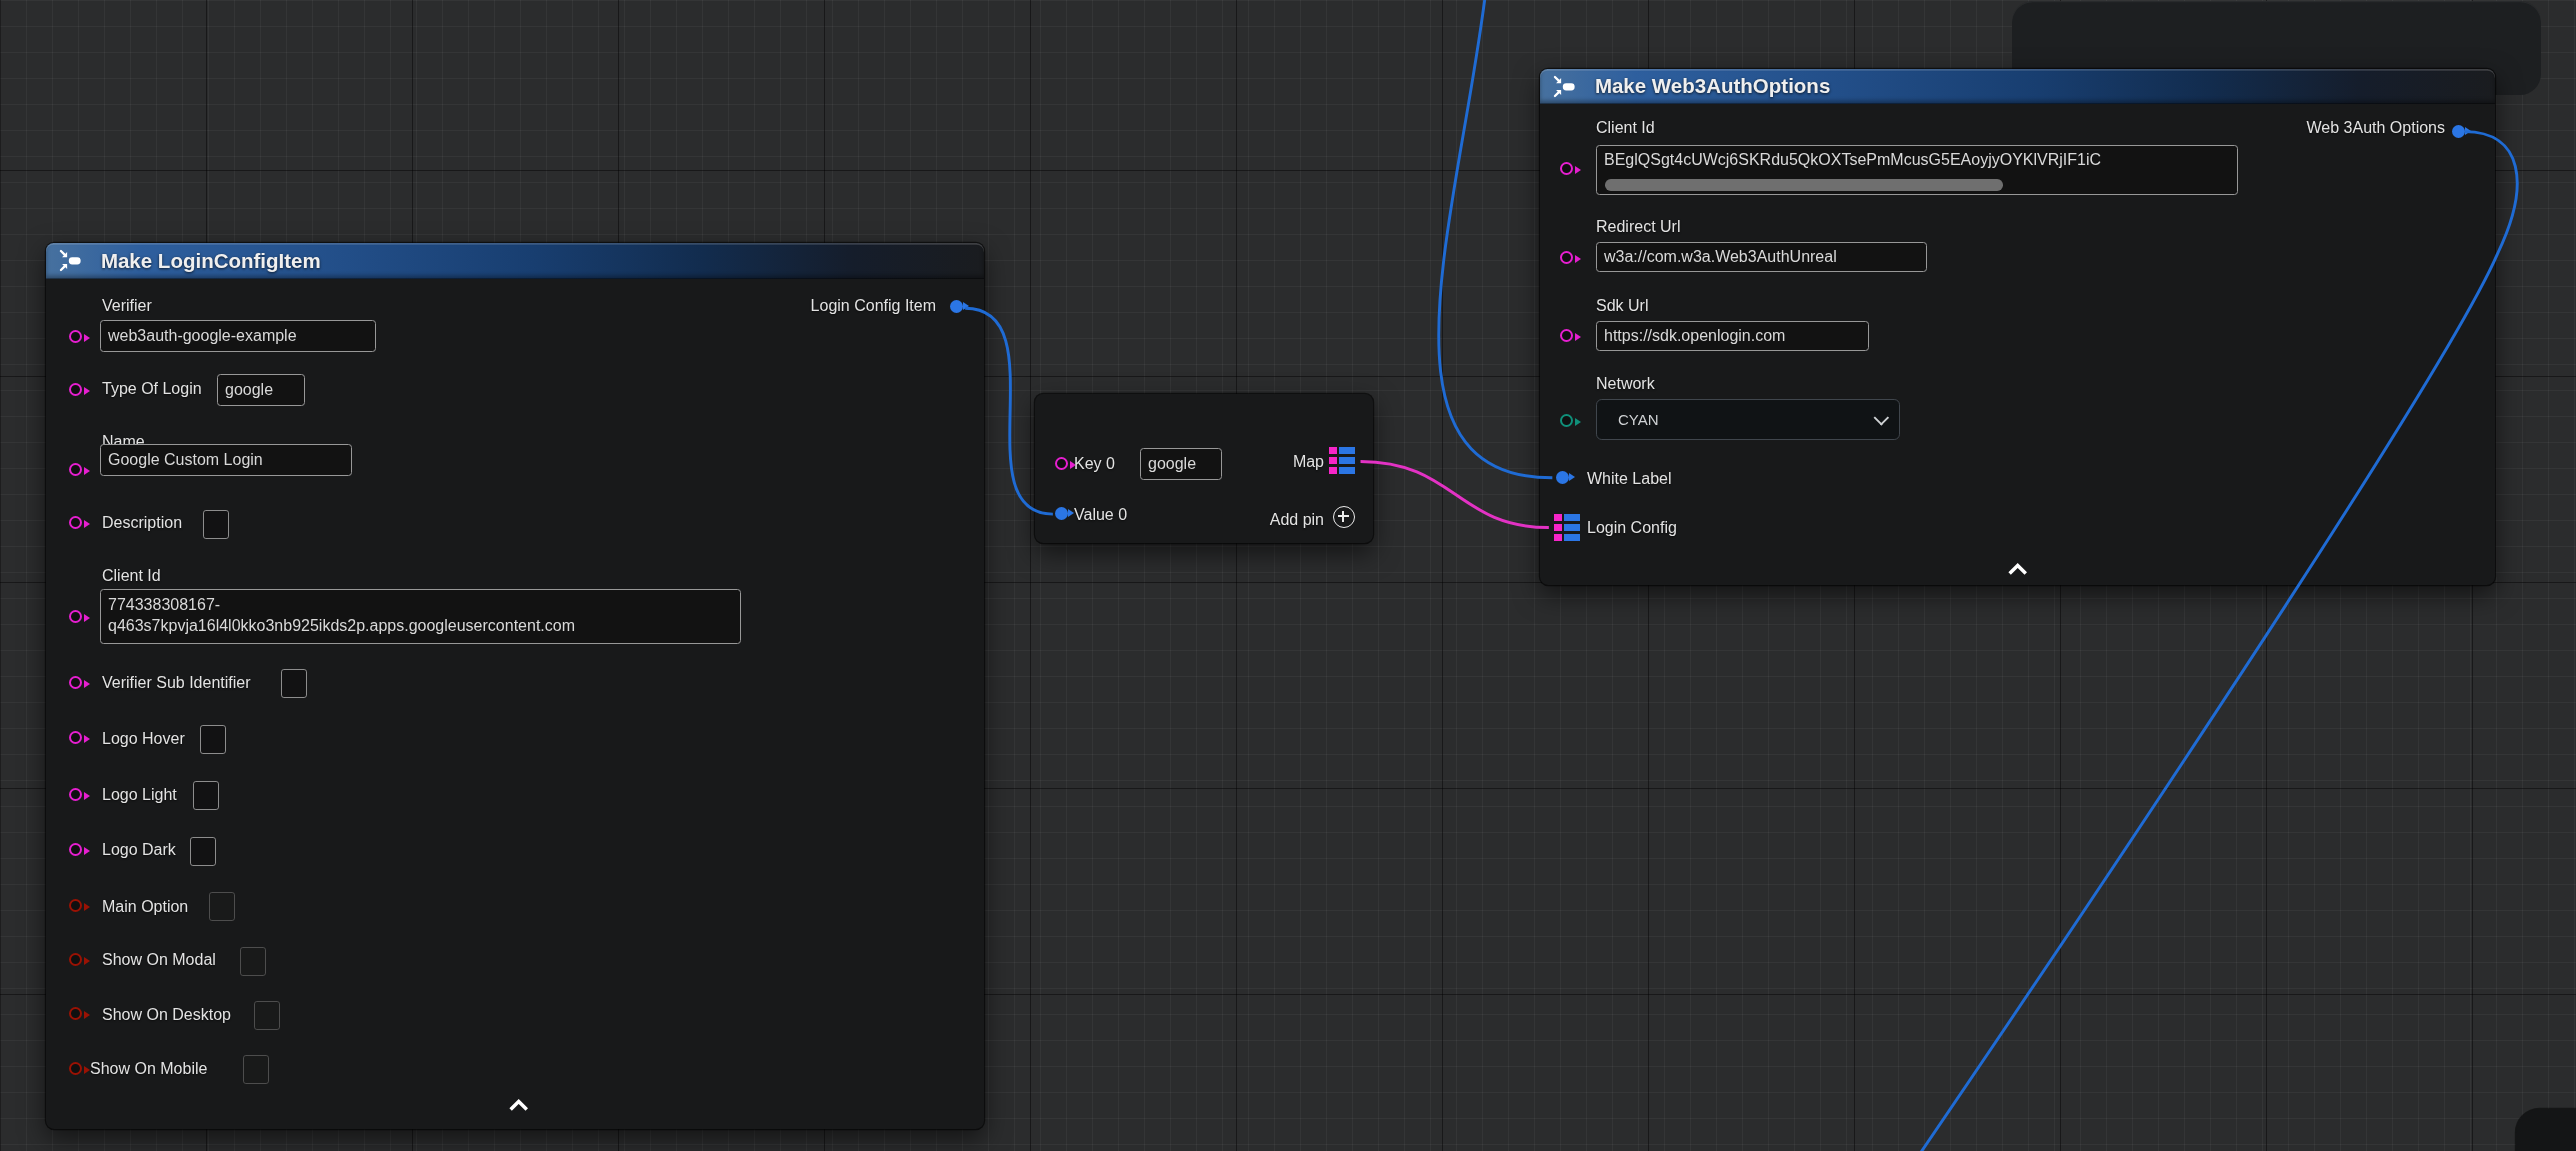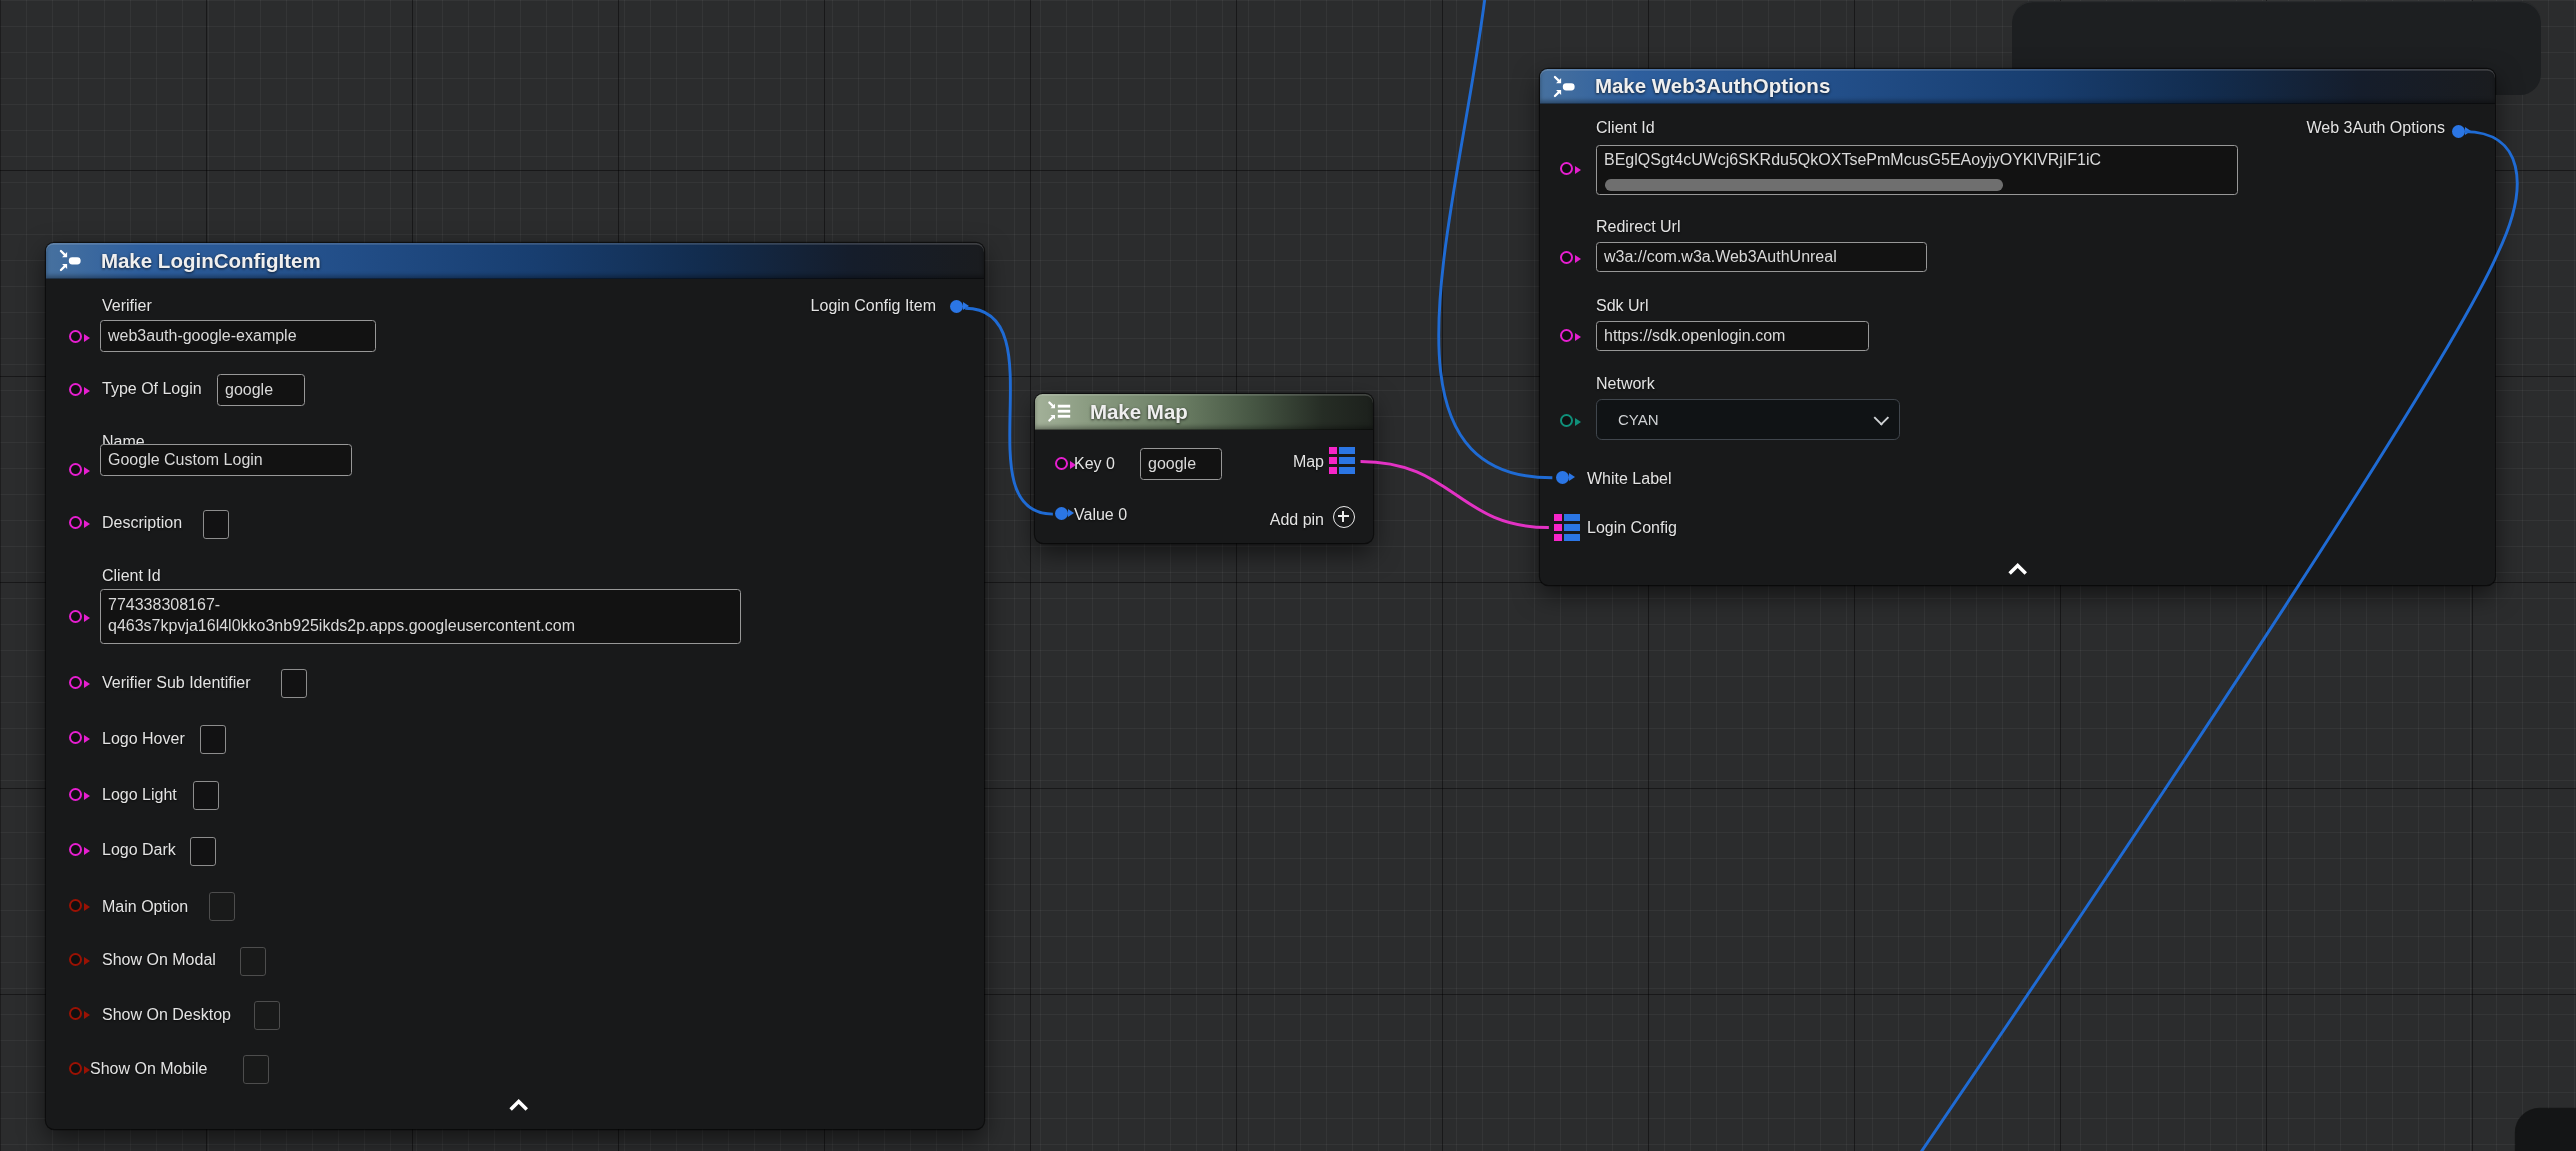--- a/index.html
+++ b/index.html
@@ -141,34 +141,20 @@
     <div class="sbox bbox" style="left:197px;top:812px;"></div>
 
     <div class="collapse" style="left:461px;top:855px;">
       <svg width="23.4" height="15" viewBox="0 0 40 26">
           <polyline points="6,20 20,6 34,20" fill="none" stroke="#ffffff" stroke-width="6"></polyline>
         </svg>
     </div>
   </div>
 
   <div class="node" style="left:1035px;top:394px;width:338px;height:149px;">
-    <div class="node-head head-green">
-      <svg class="headicon" width="27" height="27" viewBox="0 0 48 48">
-        <g stroke="#ffffff" stroke-width="4" fill="#ffffff" stroke-linecap="round">
-          <line x1="6" y1="8" x2="12" y2="14"></line>
-            <polygon points="16,18 8,18 16,10" stroke="none"></polygon>
-          <line x1="6" y1="40" x2="12" y2="34"></line>
-            <polygon points="16,30 8,30 16,38" stroke="none"></polygon>
-          <rect x="21" y="12" width="22" height="5" stroke="none"></rect>
-          <rect x="21" y="21" width="22" height="5" stroke="none"></rect>
-          <rect x="21" y="30" width="22" height="5" stroke="none"></rect>
-        </g>
-      </svg>
-      <span class="node-title">Make Map</span>
-    </div>
 
     <div class="pin hollow" style="--c:#e61fd0;left:20px;top:63px;"></div>
     <div class="lbl" style="left:39px;top:61px;">Key 0</div>
     <div class="tbox" style="left:105px;top:54px;width:82px;height:32px;">google</div>
 
     <div class="lbl lbl-r" style="right:49px;top:59px;">Map</div>
     <div class="mapicon" style="left:294px;top:53px;">
       <div class="mk"></div>
         <div class="mv"></div>
       <div class="mk"></div>

